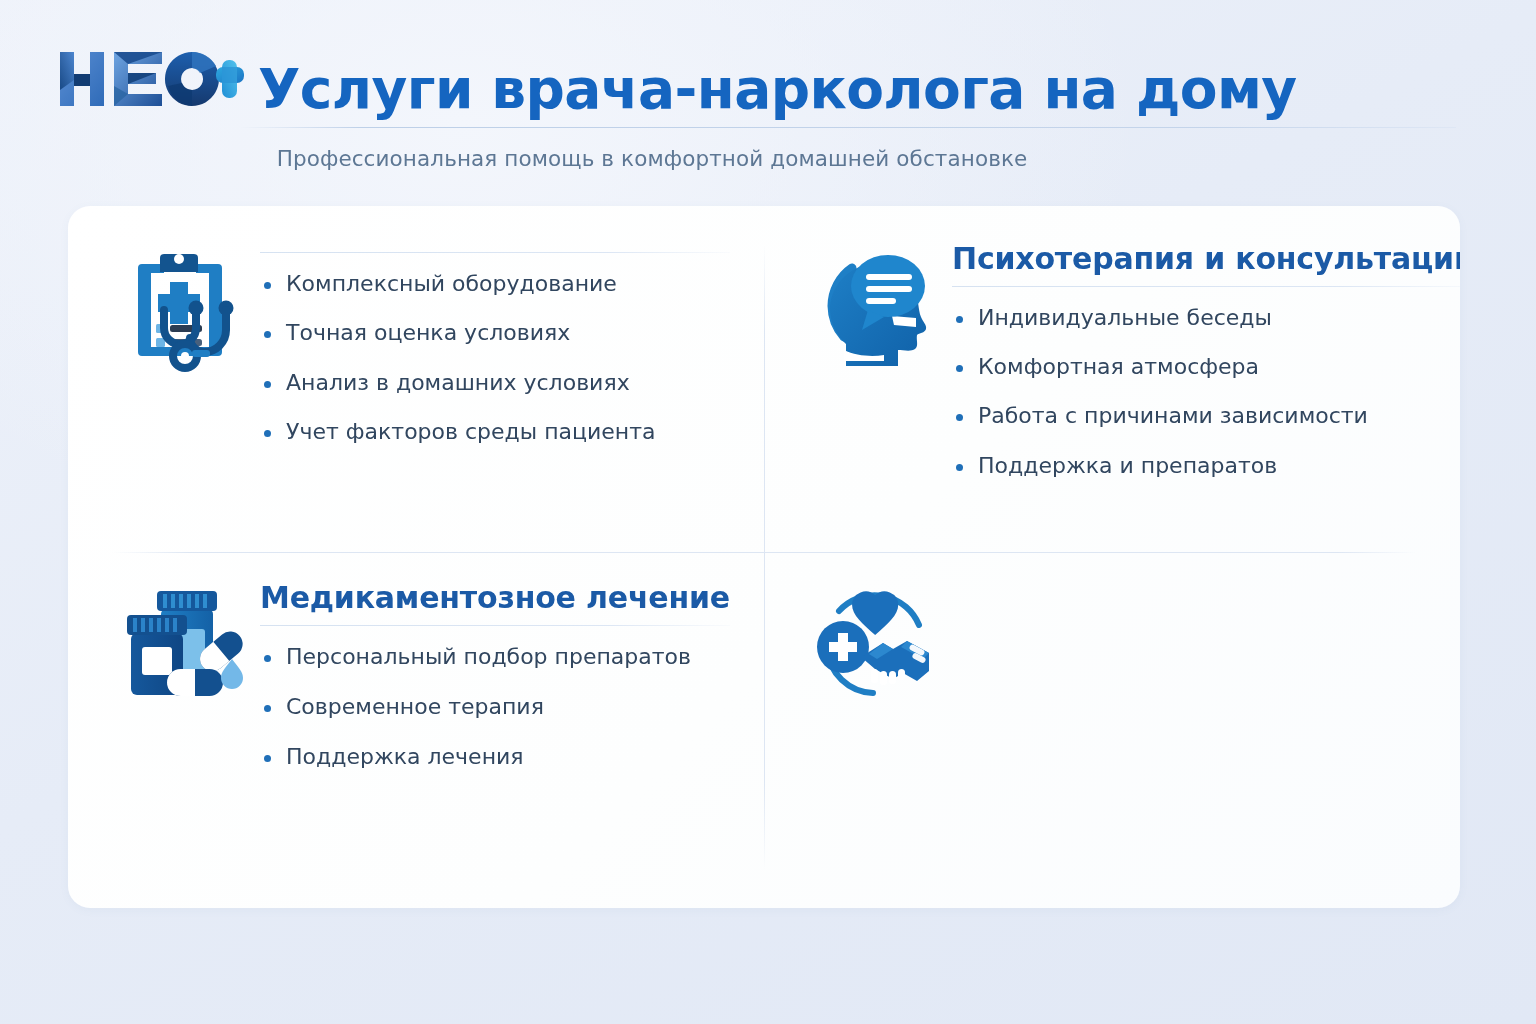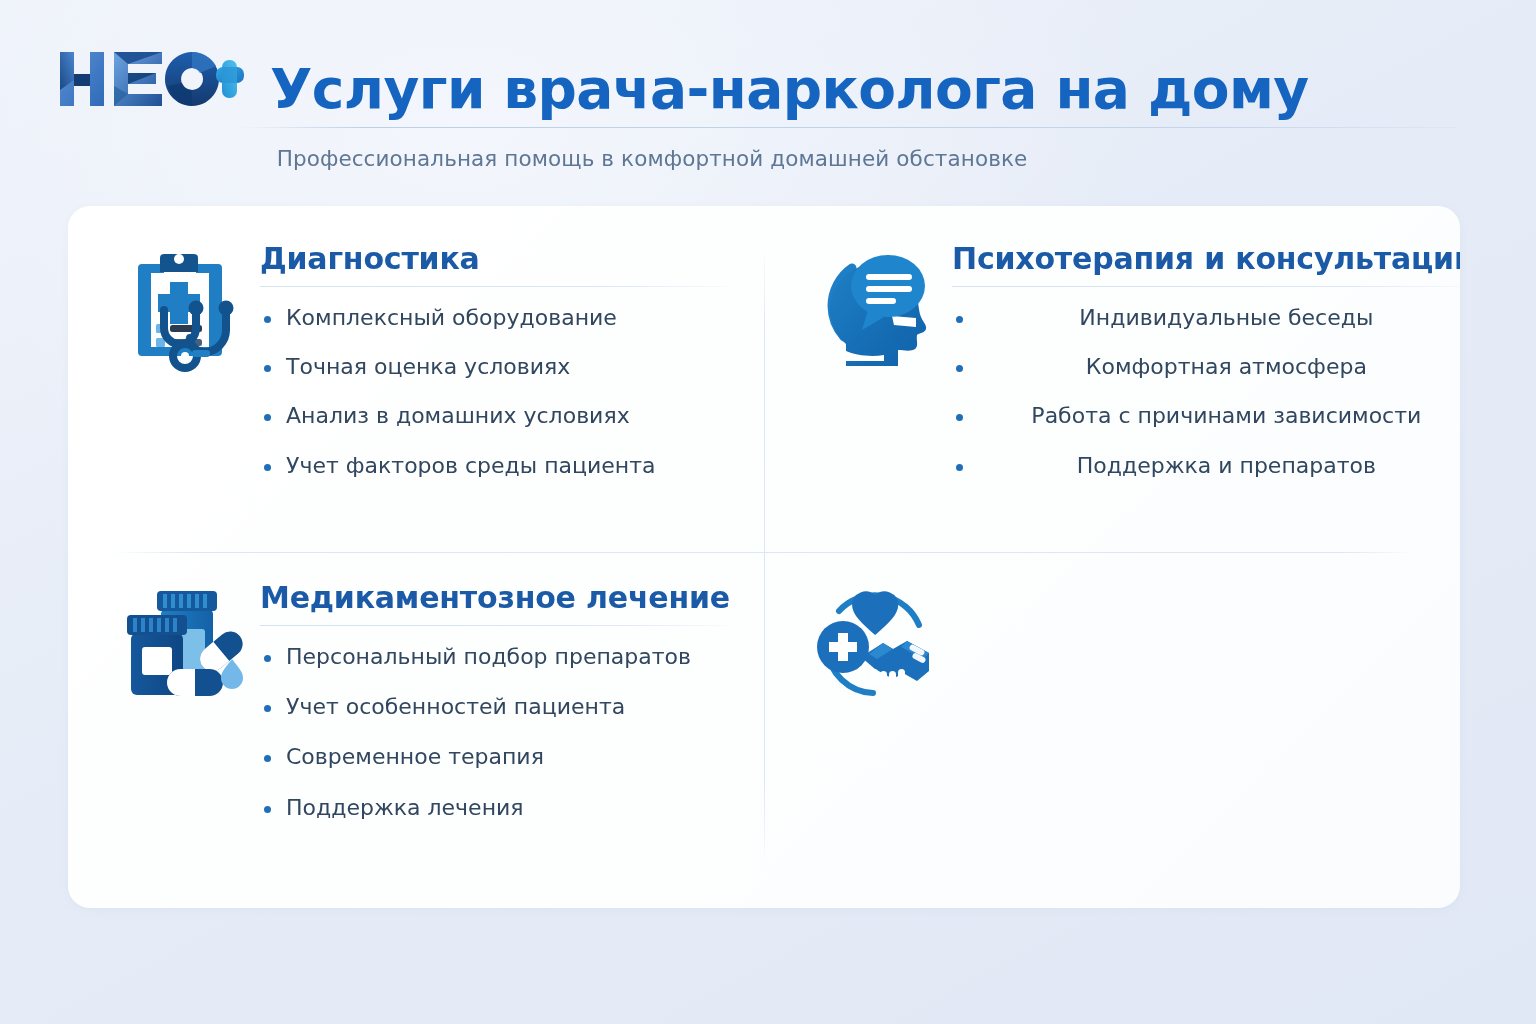--- a/index.html
+++ b/index.html
@@ -23,21 +23,21 @@
     position:absolute;
     left:0; top:0;
     width:1536px; height:200px;
   }
 
   .brand-row {
     position:absolute;
     left:58px; top:42px;
     display:flex;
     align-items:baseline;
-    gap:26px;
+    gap:14px;
   }
 
   .logo-mark {
     width:186px; height:66px;
     display:block;
     flex:0 0 auto;
     position:relative;
     top:4px;
   }
 
@@ -159,21 +159,21 @@
     content:"";
     position:absolute;
     left:4px; top:11px;
     width:7px; height:7px;
     border-radius:50%;
     background:#1f6fb8;
   }
 
   
   .cell-1 .bullets li { margin-bottom:23px; }
-  .cell-2 .bullets li { margin-bottom:23px;text-align:center; }
+  .cell-2 .bullets li { margin-bottom:23px; }
   .cell-3 .bullets li { margin-bottom:24px; }
   .cell-4 .bullets li { margin-bottom:29px; }
   .cell-4 .bullets { margin-top:22px; }
 </style>
 </head>
 <body>
 
 <div class="header">
 
   <div class="brand-row">
@@ -254,21 +254,20 @@
           <path d="M70 64 v18 a16 16 0 0 1 -32 0 v-18" fill="none" stroke="#12528d" stroke-width="8" stroke-linecap="round"></path>
           <circle cx="70" cy="62" r="7.5" fill="#12528d"></circle>
           <circle cx="100" cy="62" r="7.5" fill="#12528d"></circle>
           <path d="M100 64 v20 a22 22 0 0 1 -22 22 a14 14 0 0 1 -14 -14" fill="none" stroke="#12528d" stroke-width="8" stroke-linecap="round"></path>
           <circle cx="59" cy="110" r="12" fill="none" stroke="#12528d" stroke-width="8"></circle>
           <circle cx="59" cy="110" r="4" fill="#ffffff"></circle>
           <rect x="66" y="104" width="18" height="7" rx="3" fill="#1f7ec4"></rect>
         </svg>
       </div>
       <div class="cell-body">
-        <div class="cell-title">Диагностика</div>
         <div class="cell-rule"></div>
         <ul class="bullets">
           <li>Комплексный оборудование</li>
           <li>Точная оценка условиях</li>
           <li>Анализ в домашних условиях</li>
           <li>Учет факторов среды пациента</li>
         </ul>
       </div>
     </div>
 
@@ -358,21 +357,20 @@
           <path d="M48 97.5 a13.5 13.5 0 0 1 13.5 -13.5 h14.5 v27 h-14.5 a13.5 13.5 0 0 1 -13.5 -13.5 Z" fill="#ffffff"></path>
 
           <path d="M113 74 c7 9 11 13 11 19 a11 11 0 0 1 -22 0 c0 -6 4 -10 11 -19 Z" fill="#73b8e8"></path>
         </svg>
       </div>
       <div class="cell-body">
         <div class="cell-title">Медикаментозное лечение</div>
         <div class="cell-rule"></div>
         <ul class="bullets">
           <li>Персональный подбор препаратов</li>
-          <li>Учет особенностей пациента</li>
           <li>Современное терапия</li>
           <li>Поддержка лечения</li>
         </ul>
       </div>
     </div>
 
     <div class="cell cell-4 r2">
       <div class="icon-wrap">
         <svg width="136" height="116" viewBox="0 0 136 116">
 

